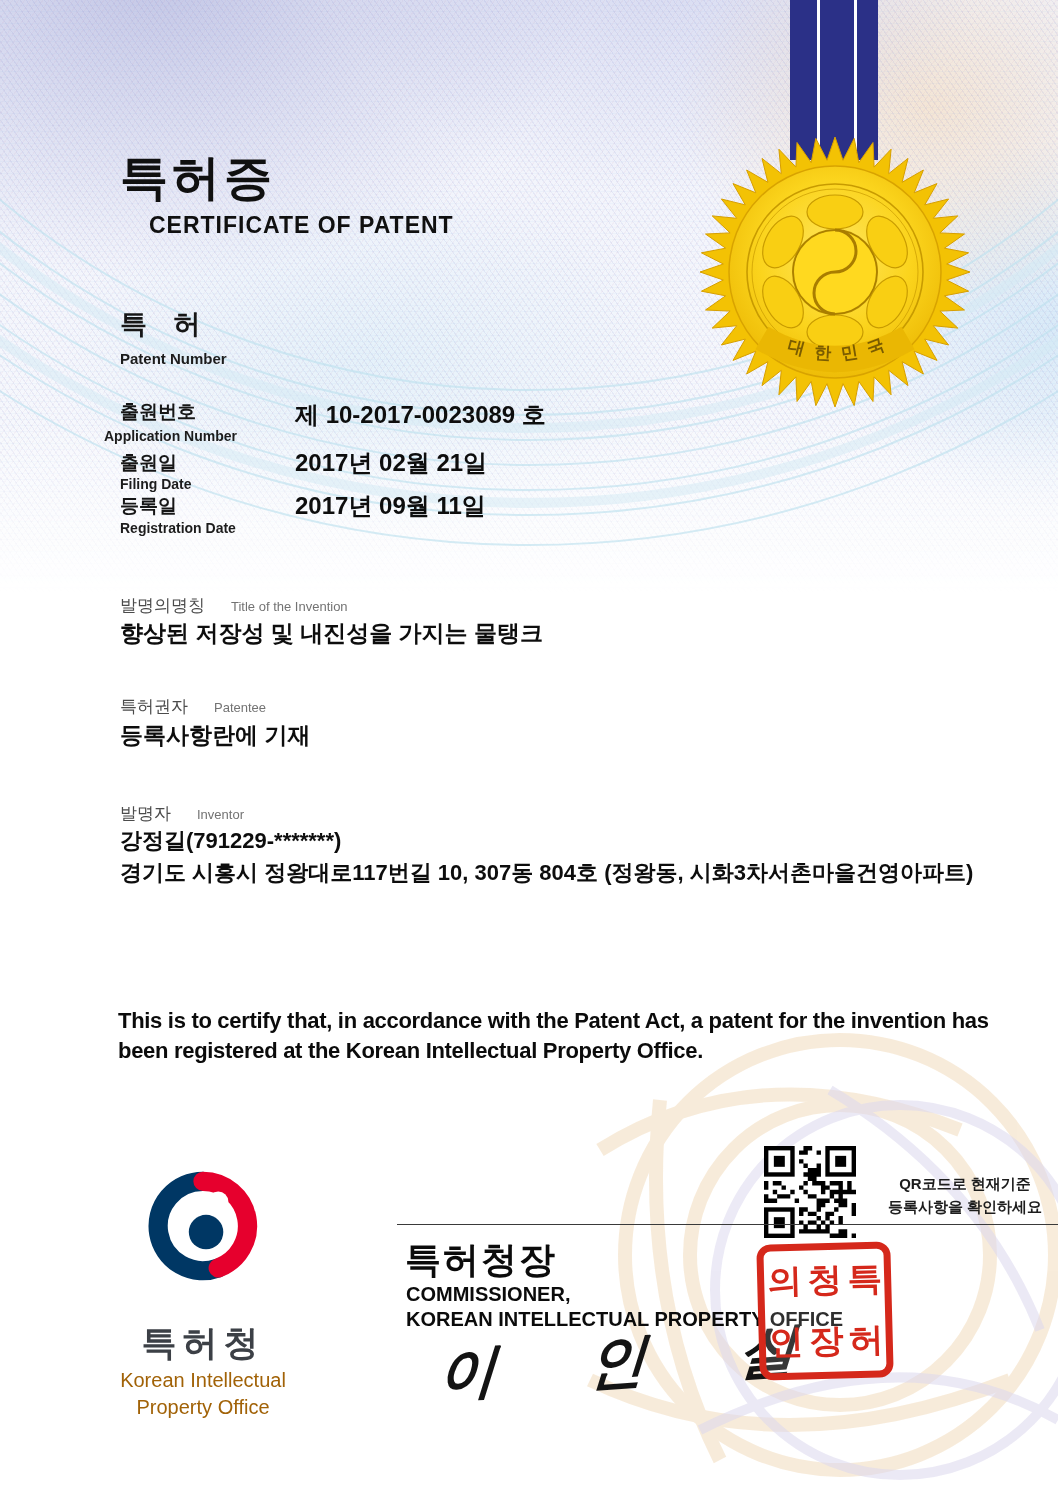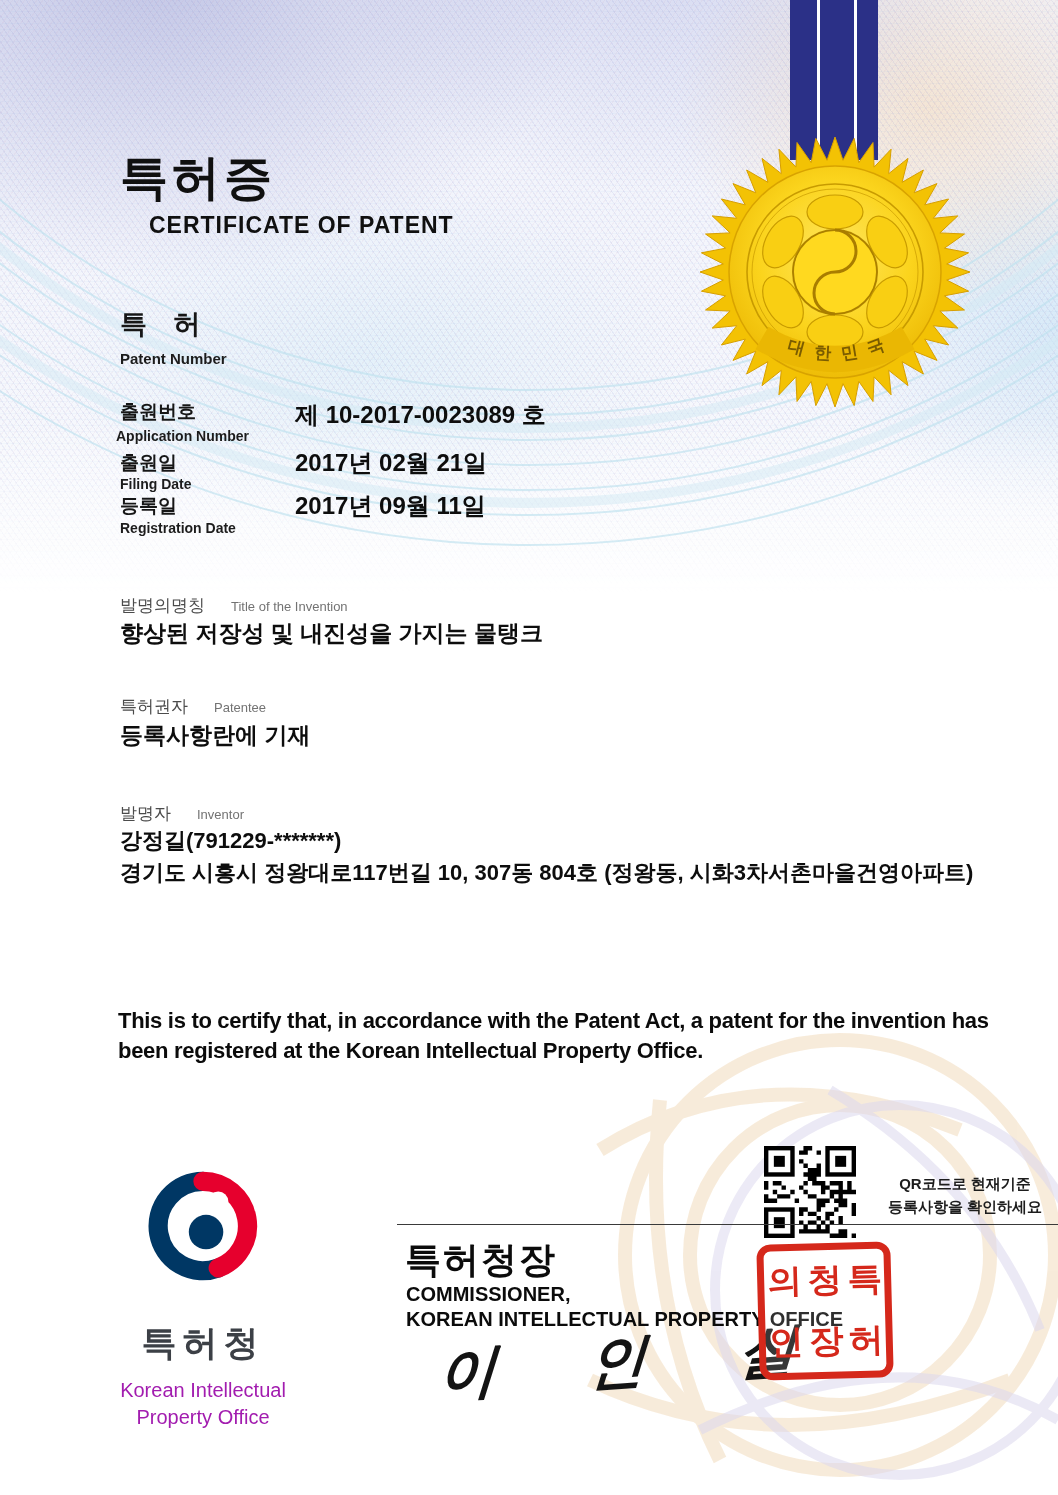--- a/index.html
+++ b/index.html
@@ -58,21 +58,21 @@
     position:absolute; left:758px; top:1243px; width:134px; height:136px;
     border:7px solid #d5281b; border-radius:14px; box-sizing:border-box;
     display:grid; grid-template-columns:1fr 1fr 1fr; grid-template-rows:1fr 1fr;
     align-items:center; justify-items:center; transform:rotate(-1.5deg);
     background:rgba(255,255,255,.15);
   }
   .seal span{font-size:33px;font-weight:700;color:#d5281b;transform:scaleX(1.05);}
   
   .kipo{position:absolute; left:103px; top:1160px; width:200px; text-align:center;}
   .kipo-name{font-size:35px;font-weight:700;color:#3c4046;letter-spacing:6px;margin-top:24px;}
-  .kipo-en{font-size:20px;color:#a21caf;line-height:1.35;margin-top:10px;}
+  .kipo-en{font-size:20px;color:#a16207;line-height:1.35;}
 </style>
 </head>
 <body>
 
 <div class="page">
 
   <div class="bg-top"></div>
   <div class="bg-hatch"></div>
   <svg class="bg-arcs" width="1058" height="620" viewBox="0 0 1058 620">
     <g fill="none" stroke="#bfe2ef" stroke-width="2" opacity="0.65">
@@ -146,21 +146,21 @@
     </text>
   </svg>
 
   <div class="abs title-ko" style="left:120px;top:146px;">특허증</div>
   <div class="abs title-en" style="left:121px;top:212px;">CERTIFICATE OF PATENT</div>
 
   <div class="abs fld-label-lg" style="left:120px;top:306px;">특 허</div>
   <div class="abs fld-sub" style="left:120px;top:350px;font-size:15px;">Patent Number</div>
 
   <div class="abs fld-label" style="left:120px;top:399px;">출원번호</div>
-  <div class="abs fld-sub" style="left:116px;top:428px;">Application Number</div>
+  <div class="abs fld-sub" style="left:104px;top:428px;">Application Number</div>
   <div class="abs fld-value" style="left:295px;top:399px;">제 10-2017-0023089 호</div>
 
   <div class="abs fld-label" style="left:120px;top:450px;">출원일</div>
   <div class="abs fld-sub" style="left:120px;top:476px;">Filing Date</div>
   <div class="abs fld-value" style="left:295px;top:447px;">2017년 02월 21일</div>
 
   <div class="abs fld-label" style="left:120px;top:493px;">등록일</div>
   <div class="abs fld-sub" style="left:120px;top:520px;">Registration Date</div>
   <div class="abs fld-value" style="left:295px;top:490px;">2017년 09월 11일</div>
 

